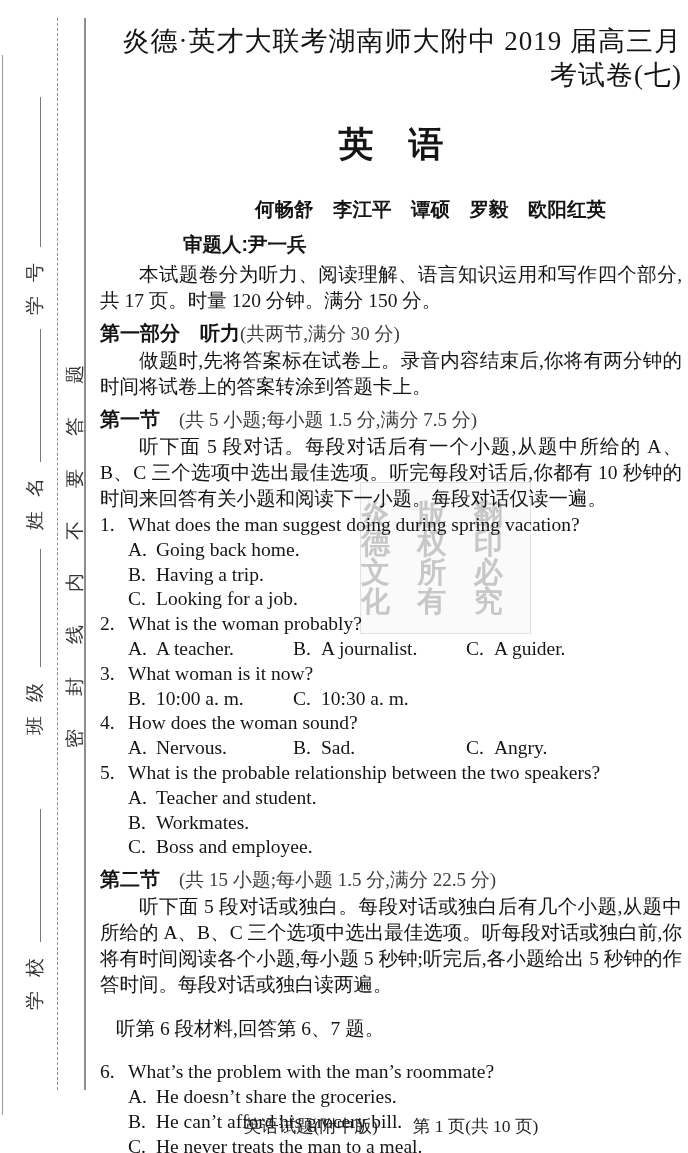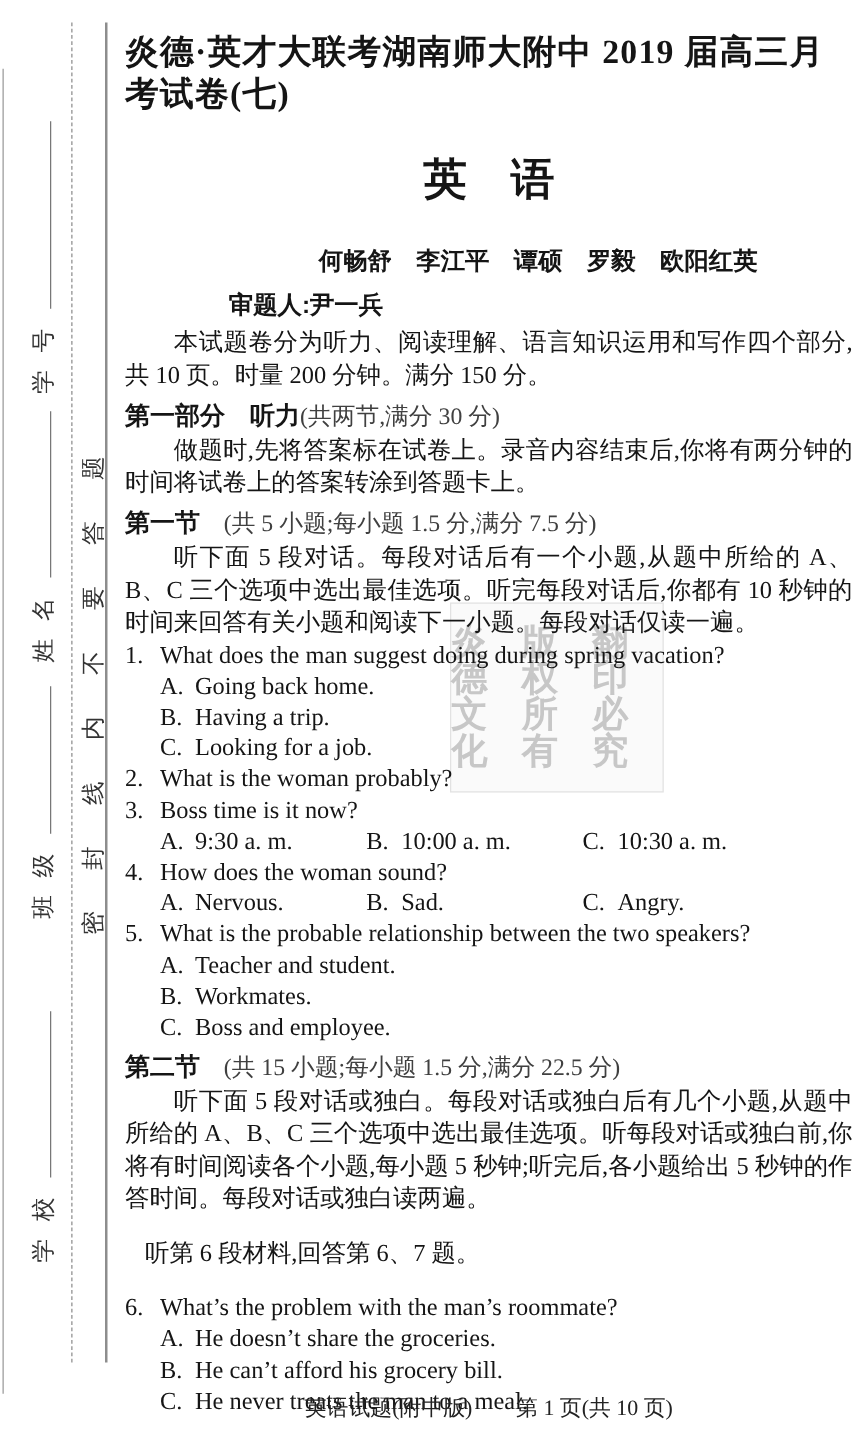--- a/index.html
+++ b/index.html
@@ -34,21 +34,21 @@
     display:flex;flex-direction:row;justify-content:space-around;align-items:center;
     padding:4px 0;box-sizing:border-box;
   }
   .watermark div{
     font-family:"Liberation Sans","DejaVu Sans",sans-serif;font-weight:bold;
     font-size:29px;letter-spacing:3px;color:#c7c7c7;line-height:1;
   }
   
   .main{position:absolute;left:100px;top:0;width:582px;z-index:1;font-size:19.5px;}
   .doc-title{
-    margin-top:24px;text-align:left;font-weight:bold;font-size:27px;line-height:34px;
+    margin-top:24px;text-align:right;font-weight:normal;font-size:27px;line-height:34px;
     letter-spacing:1px;font-family:"Liberation Serif","DejaVu Serif",serif;
   }
   .subject{
     margin-top:32px;text-align:center;font-weight:bold;font-size:35px;line-height:40px;
     font-family:"Liberation Sans","DejaVu Sans",sans-serif;
   }
   .setters{margin-top:28px;font-family:"Liberation Sans","DejaVu Sans",sans-serif;font-weight:bold;font-size:19.5px;}
   .setters div{line-height:35px;}
   .setters .l1,.setters .l3{margin-left:83px;}
   .setters .l2{margin-left:155px;}
@@ -102,46 +102,50 @@
 
 <div class="main">
   <div class="doc-title">炎德·英才大联考湖南师大附中 2019 届高三月考试卷(七)</div>
   <div class="subject">英　语</div>
 
   <div class="setters">
     <div class="l2">何畅舒　李江平　谭硕　罗毅　欧阳红英</div>
     <div class="l3">审题人:尹一兵</div>
   </div>
 
-  <p class="cn intro">本试题卷分为听力、阅读理解、语言知识运用和写作四个部分,共 10 页。时量 200 分钟。满分 150 分。</p>
+  <p class="cn intro">本试题卷分为听力、阅读理解、语言知识运用和写作四个部分,共 17 页。时量 120 分钟。满分 150 分。</p>
 
   <div class="sec-head">
     <span class="hei">第一部分　听力</span><span class="kai">(共两节,满分 30 分)</span>
   </div>
   <p class="cn instr2">做题时,先将答案标在试卷上。录音内容结束后,你将有两分钟的时间将试卷上的答案转涂到答题卡上。</p>
 
   <div class="sec-head">
     <span class="hei">第一节</span><span class="kai">　(共 5 小题;每小题 1.5 分,满分 7.5 分)</span>
   </div>
   <p class="cn instr30">听下面 5 段对话。每段对话后有一个小题,从题中所给的 A、B、C 三个选项中选出最佳选项。听完每段对话后,你都有 10 秒钟的时间来回答有关小题和阅读下一小题。每段对话仅读一遍。</p>
 
   <div class="qa">
       <div>
         <div class="q-line"><span class="qnum">1.</span><span>What does the man suggest doing during spring vacation?</span></div>
         <div class="opt-line"><span><span class="olabel">A.</span><span>Going back home.</span></span></div>
         <div class="opt-line"><span><span class="olabel">B.</span><span>Having a trip.</span></span></div>
         <div class="opt-line"><span><span class="olabel">C.</span><span>Looking for a job.</span></span></div>
       </div>
       <div>
         <div class="q-line"><span class="qnum">2.</span><span>What is the woman probably?</span></div>
+        <div class="opt-row">
+          <span><span class="olabel">A.</span><span>A teacher.</span></span>
+          <span><span class="olabel">B.</span><span>A journalist.</span></span>
+          <span><span class="olabel">C.</span><span>A guider.</span></span>
+        </div>
       </div>
       <div>
-        <div class="q-line"><span class="qnum">3.</span><span>Boss time is it now?</span></div>
+        <div class="q-line"><span class="qnum">3.</span><span>What woman is it now?</span></div>
         <div class="opt-row">
-          <span><span class="olabel">A.</span><span>9:30 a. m.</span></span>
           <span><span class="olabel">B.</span><span>10:00 a. m.</span></span>
           <span><span class="olabel">C.</span><span>10:30 a. m.</span></span>
         </div>
       </div>
       <div>
         <div class="q-line"><span class="qnum">4.</span><span>How does the woman sound?</span></div>
         <div class="opt-row">
           <span><span class="olabel">A.</span><span>Nervous.</span></span>
           <span><span class="olabel">B.</span><span>Sad.</span></span>
           <span><span class="olabel">C.</span><span>Angry.</span></span>

